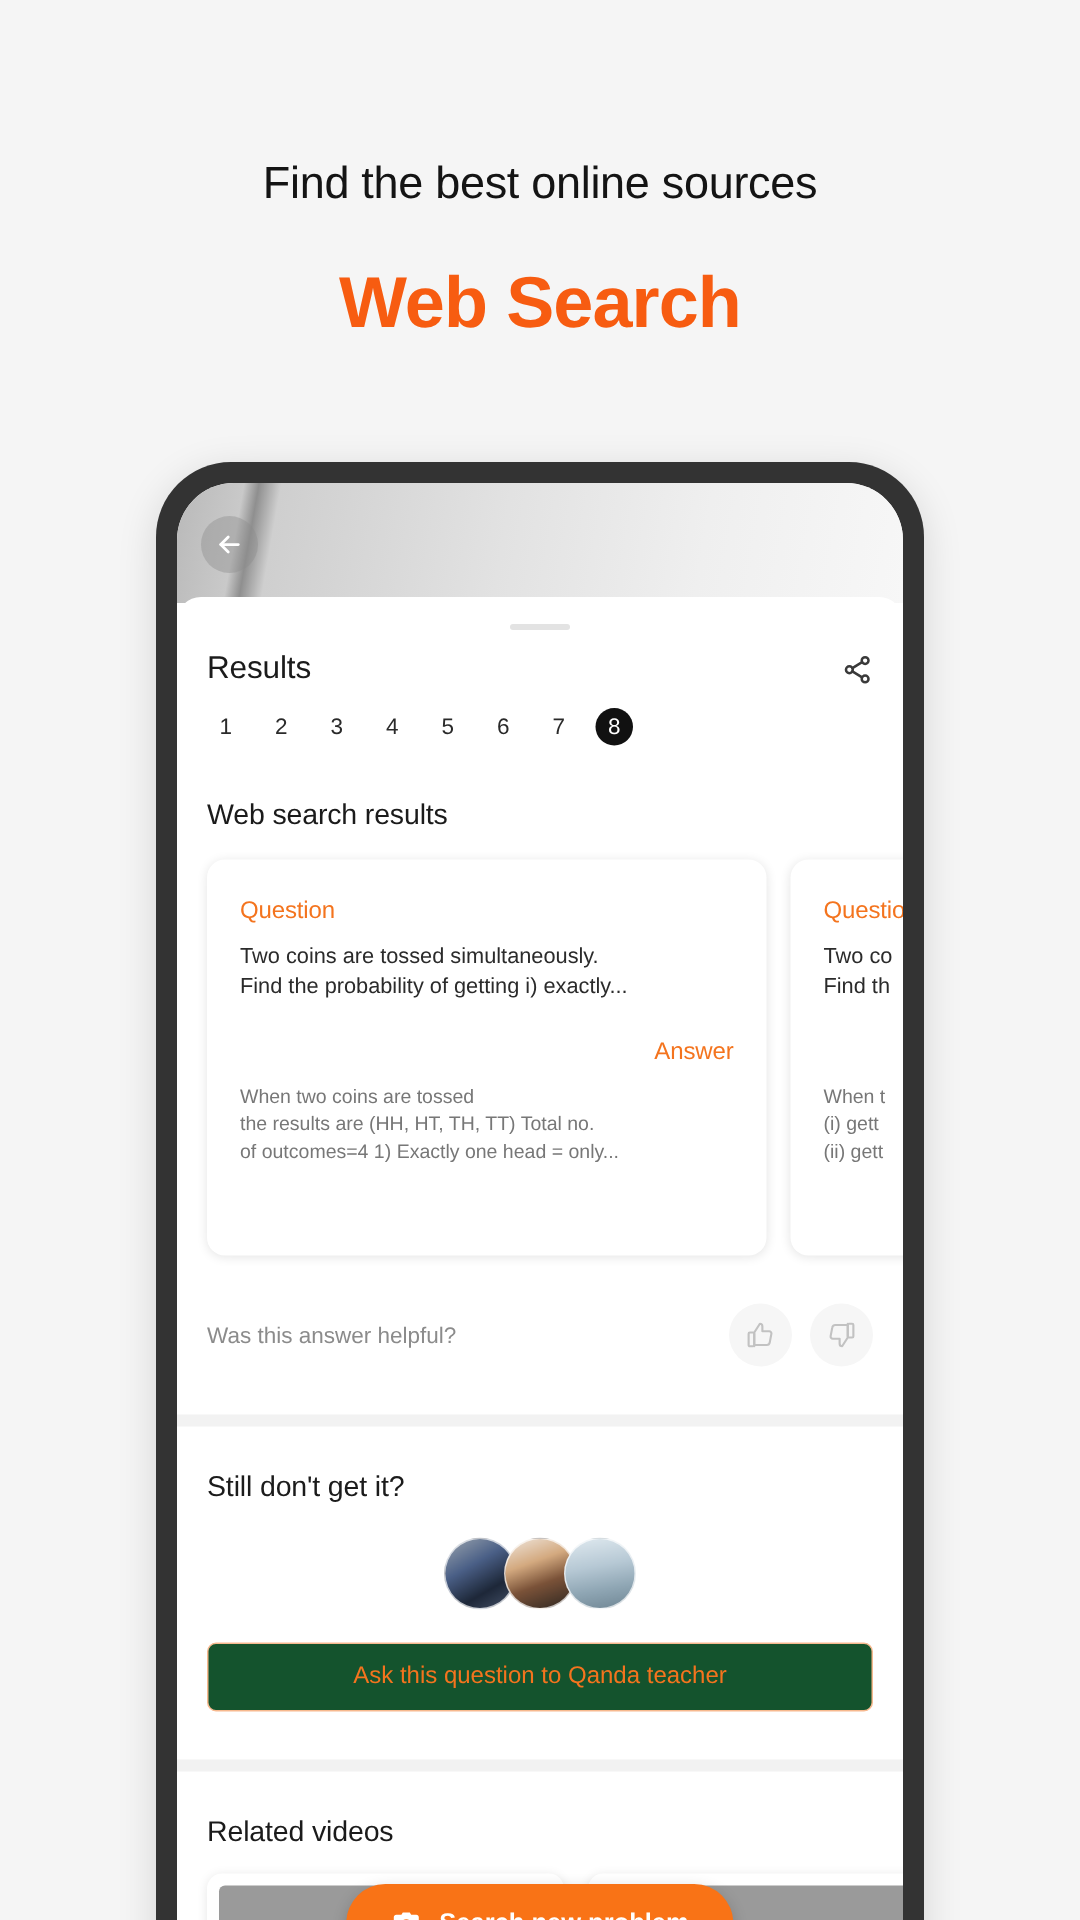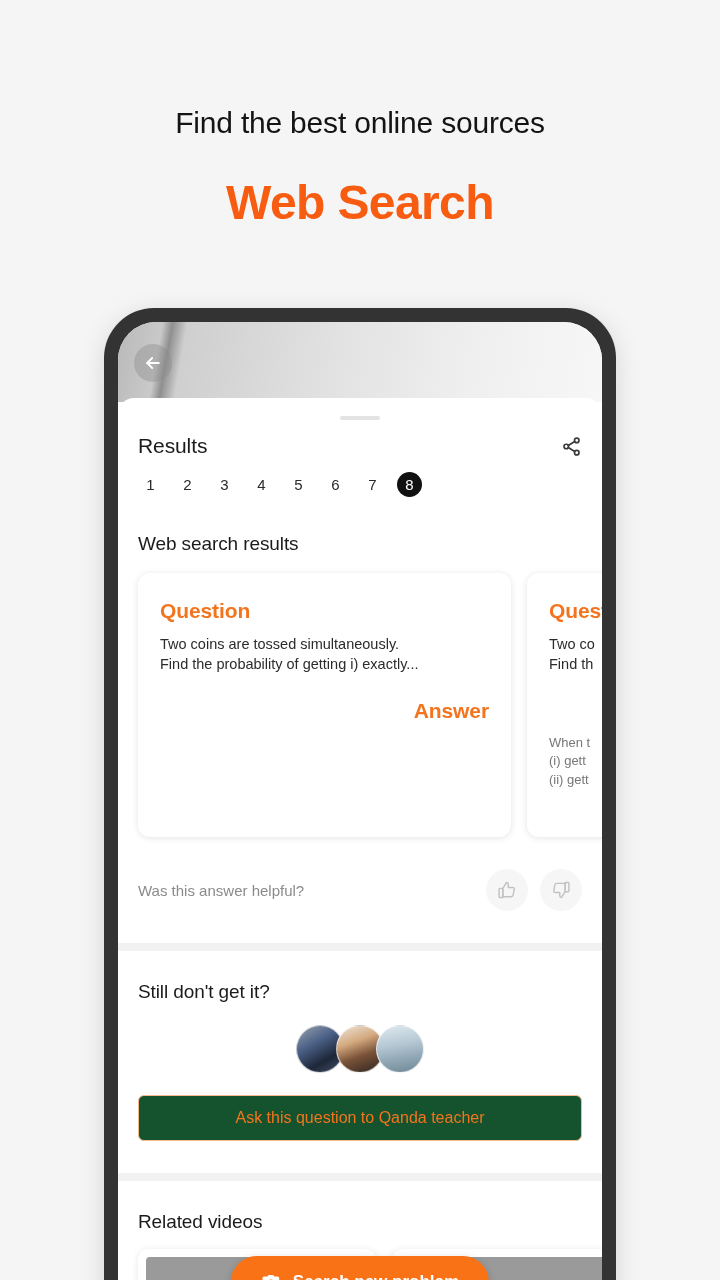--- a/index.html
+++ b/index.html
@@ -155,22 +155,22 @@
     flex: 0 0 auto;
     width: 373px;
     height: 264px;
     background: #ffffff;
     border-radius: 12px;
     box-shadow: 0 1px 7px rgba(0,0,0,0.11);
     padding: 26px 22px 0 22px;
     overflow: hidden;
   }
   .qa-heading {
-    font-size: 21px;
-    font-weight: 700;
+    font-size: 16px;
+    font-weight: 400;
     color: #f4741e;
     letter-spacing: -0.1px;
   }
   .qa-question {
     margin-top: 11px;
     font-size: 14.5px;
     font-weight: 400;
     color: #2b2b2b;
     line-height: 1.4;
     white-space: pre-line;
@@ -355,20 +355,23 @@
       </div>
 
       <div class="section-label">Web search results</div>
 
       <div class="cards-row">
         <div class="qa-card">
           <div class="qa-heading">Question</div>
           <div class="qa-question">Two coins are tossed simultaneously.
 Find the probability of getting i) exactly...</div>
           <div class="qa-heading answer">Answer</div>
+          <div class="qa-answer">When two coins are tossed
+the results are (HH, HT, TH, TT) Total no.
+of outcomes=4 1) Exactly one head = only...</div>
         </div>
         <div class="qa-card">
           <div class="qa-heading">Question</div>
           <div class="qa-question">Two co
 Find th</div>
           <div class="qa-heading answer">Answer</div>
           <div class="qa-answer">When t
 (i) gett
 (ii) gett</div>
         </div>

